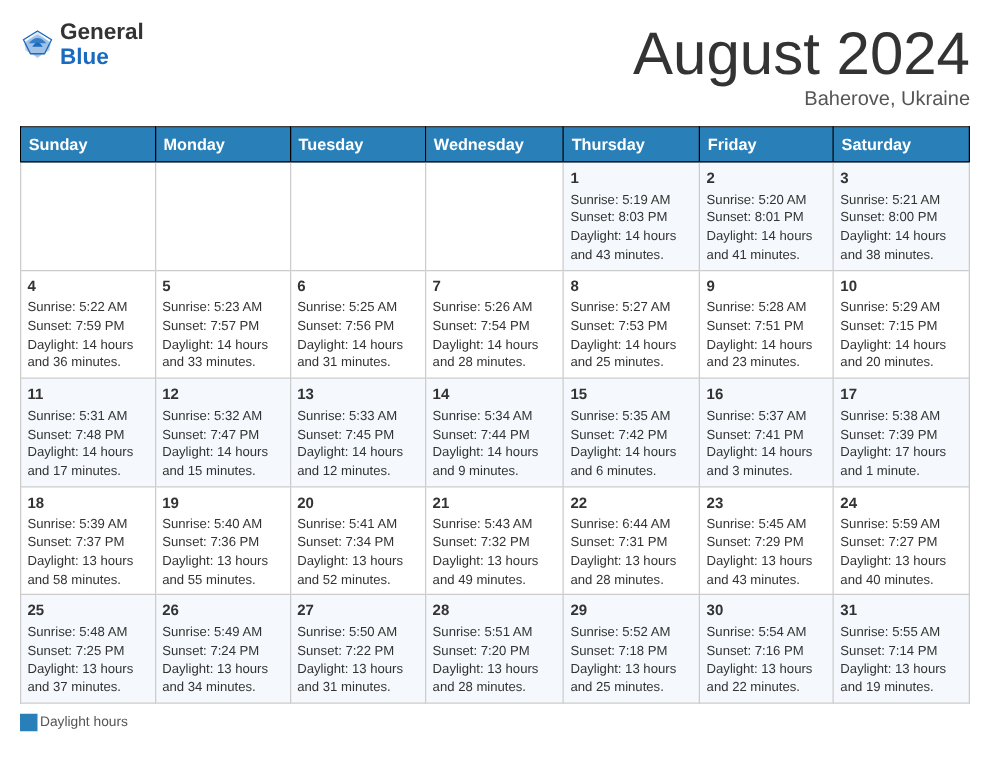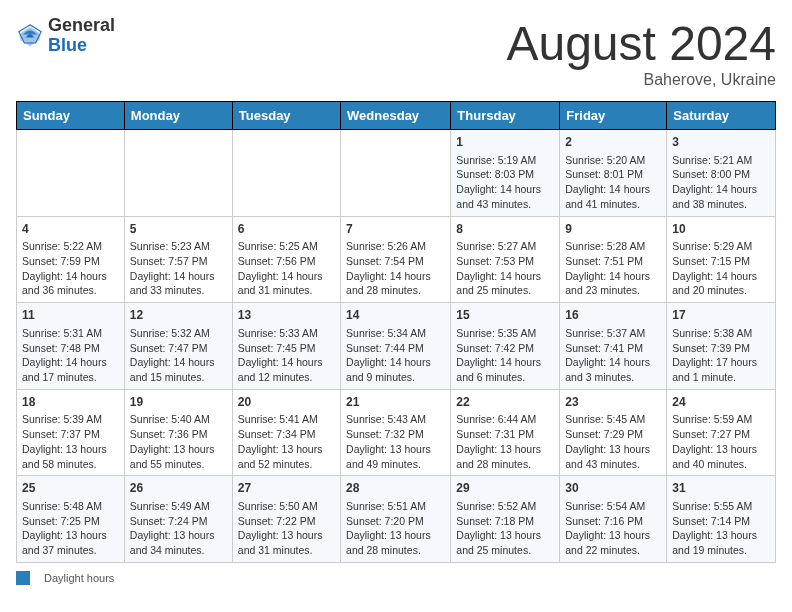--- a/index.html
+++ b/index.html
@@ -83,21 +83,21 @@
       font-size: 12px;
       display: block;
       margin-bottom: 2px;
     }
     .legend {
       margin-top: 8px;
       font-size: 11px;
       color: #555;
       display: flex;
       align-items: center;
-      gap: 14px;
+      gap: 2px;
     }
     .legend-box {
       width: 14px;
       height: 14px;
       background: #2980b9;
       display: inline-block;
     }
   </style>
 </head>
 <body>

